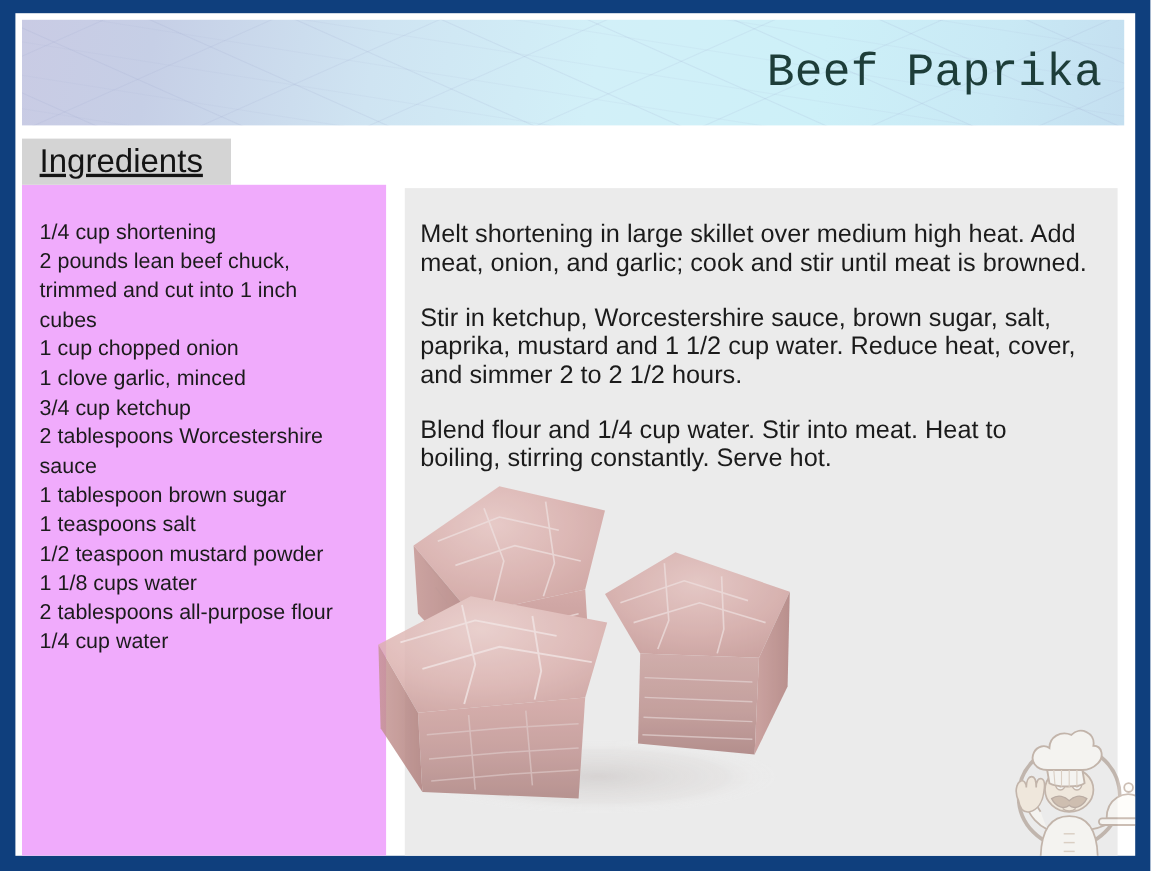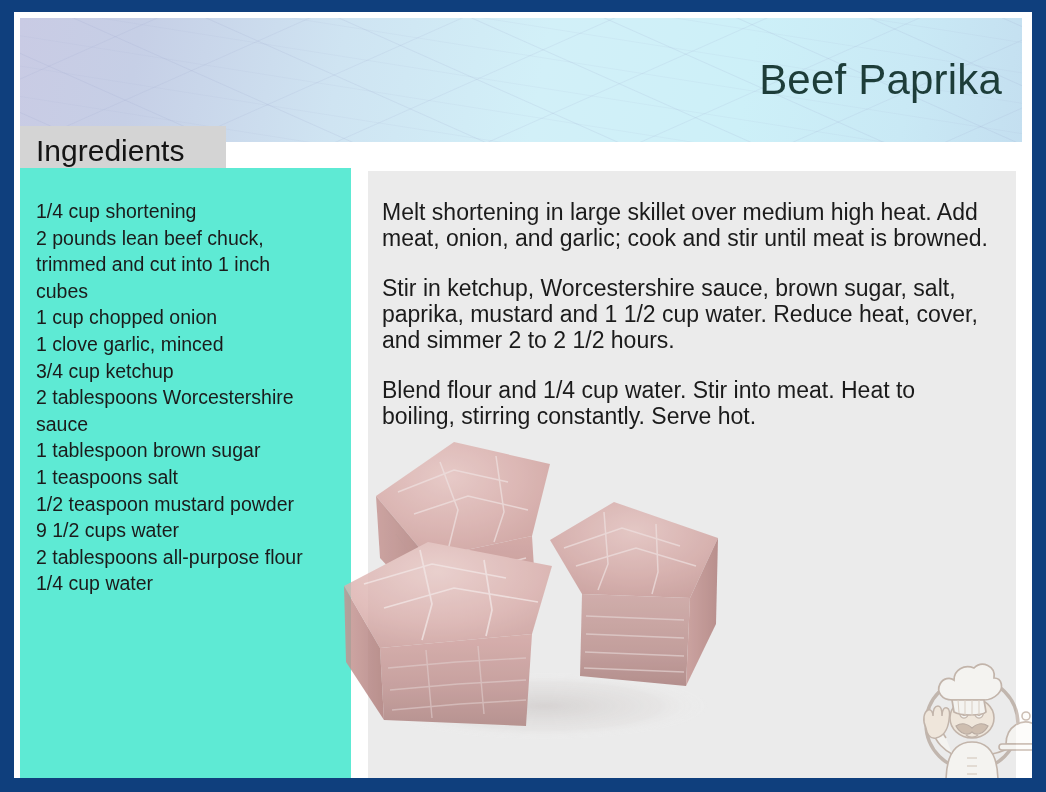--- a/index.html
+++ b/index.html
@@ -30,21 +30,21 @@
     background: #ffffff;
     overflow: hidden;
   }
 
   
   #title-banner {
     position: absolute;
     left: 6px;
     top: 6px;
     width: 1002px;
-    height: 124px;
+    height: 96px;
     background:
       repeating-linear-gradient(
         24deg,
         rgba(255,255,255,0)   0px,
         rgba(255,255,255,0)   26px,
         rgba(150,160,200,.16) 27px,
         rgba(255,255,255,0)   28px,
         rgba(255,255,255,0)   54px
       ),
       repeating-linear-gradient(
@@ -65,64 +65,66 @@
       ),
       linear-gradient(100deg,
         #c9cbe4 0%,
         #c6cfe6 12%,
         #cfe4f2 32%,
         #d2f0f8 52%,
         #cdf0f8 72%,
         #c9e9f5 88%,
         #c4dff0 100%);
     overflow: hidden;
+    font-family: Liberation Mono, monospace;
   }
 
   #banner-title {
     position: absolute;
     right: 20px;
     top: 50%;
     transform: translateY(-50%);
     font-size: 42px;
     font-weight: 400;
     color: #1d3d39;
     letter-spacing: .2px;
     white-space: nowrap;
   }
 
   
   .section-tab {
     position: absolute;
     background: #d4d4d4;
     height: 42px;
     display: flex;
-    align-items: flex-end;
+    align-items: center;
     padding-left: 16px;
-    padding-right: 42px;
+    padding-right: 26px;
     font-size: 30px;
     color: #141414;
     white-space: nowrap;
     z-index: 4;
+    text-decoration: underline;
   }
 
   #tab-ingredients { left: 6px;   top: 114px; }
   #tab-directions  { left: 354px; top: 117px; }
 
   
   .content-panel {
     position: absolute;
     z-index: 2;
   }
 
   #ingredients-panel {
     left: 6px;
     top: 156px;
     width: 331px;
     height: 610px;
-    background: #5eead4;
+    background: #f0abfc;
     padding: 30px 28px 0 16px;
   }
 
   #directions-panel {
     left: 354px;
     top: 159px;
     width: 648px;
     height: 607px;
     background: #ebebeb;
     padding: 28px 26px 0 14px;
@@ -188,21 +190,21 @@
       <ul id="ingredients-list">
           <li>1/4 cup shortening</li>
           <li>2 pounds lean beef chuck, trimmed and cut into 1 inch cubes</li>
           <li>1 cup chopped onion</li>
           <li>1 clove garlic, minced</li>
           <li>3/4 cup ketchup</li>
           <li>2 tablespoons Worcestershire sauce</li>
           <li>1 tablespoon brown sugar</li>
           <li>1 teaspoons salt</li>
           <li>1/2 teaspoon mustard powder</li>
-          <li>9 1/2 cups water</li>
+          <li>1 1/8 cups water</li>
           <li>2 tablespoons all-purpose flour</li>
           <li>1/4 cup water</li>
         </ul>
     </div>
 
     <div id="directions-panel" class="content-panel">
       <div id="directions-body">
           <p>Melt shortening in large skillet over medium high heat. Add meat, onion, and garlic; cook and stir until meat is browned.</p>
           <p>Stir in ketchup, Worcestershire sauce, brown sugar, salt, paprika, mustard and 1 1/2 cup water. Reduce heat, cover, and simmer 2 to 2 1/2 hours.</p>
           <p>Blend flour and 1/4 cup water. Stir into meat. Heat to boiling, stirring constantly. Serve hot.</p>

